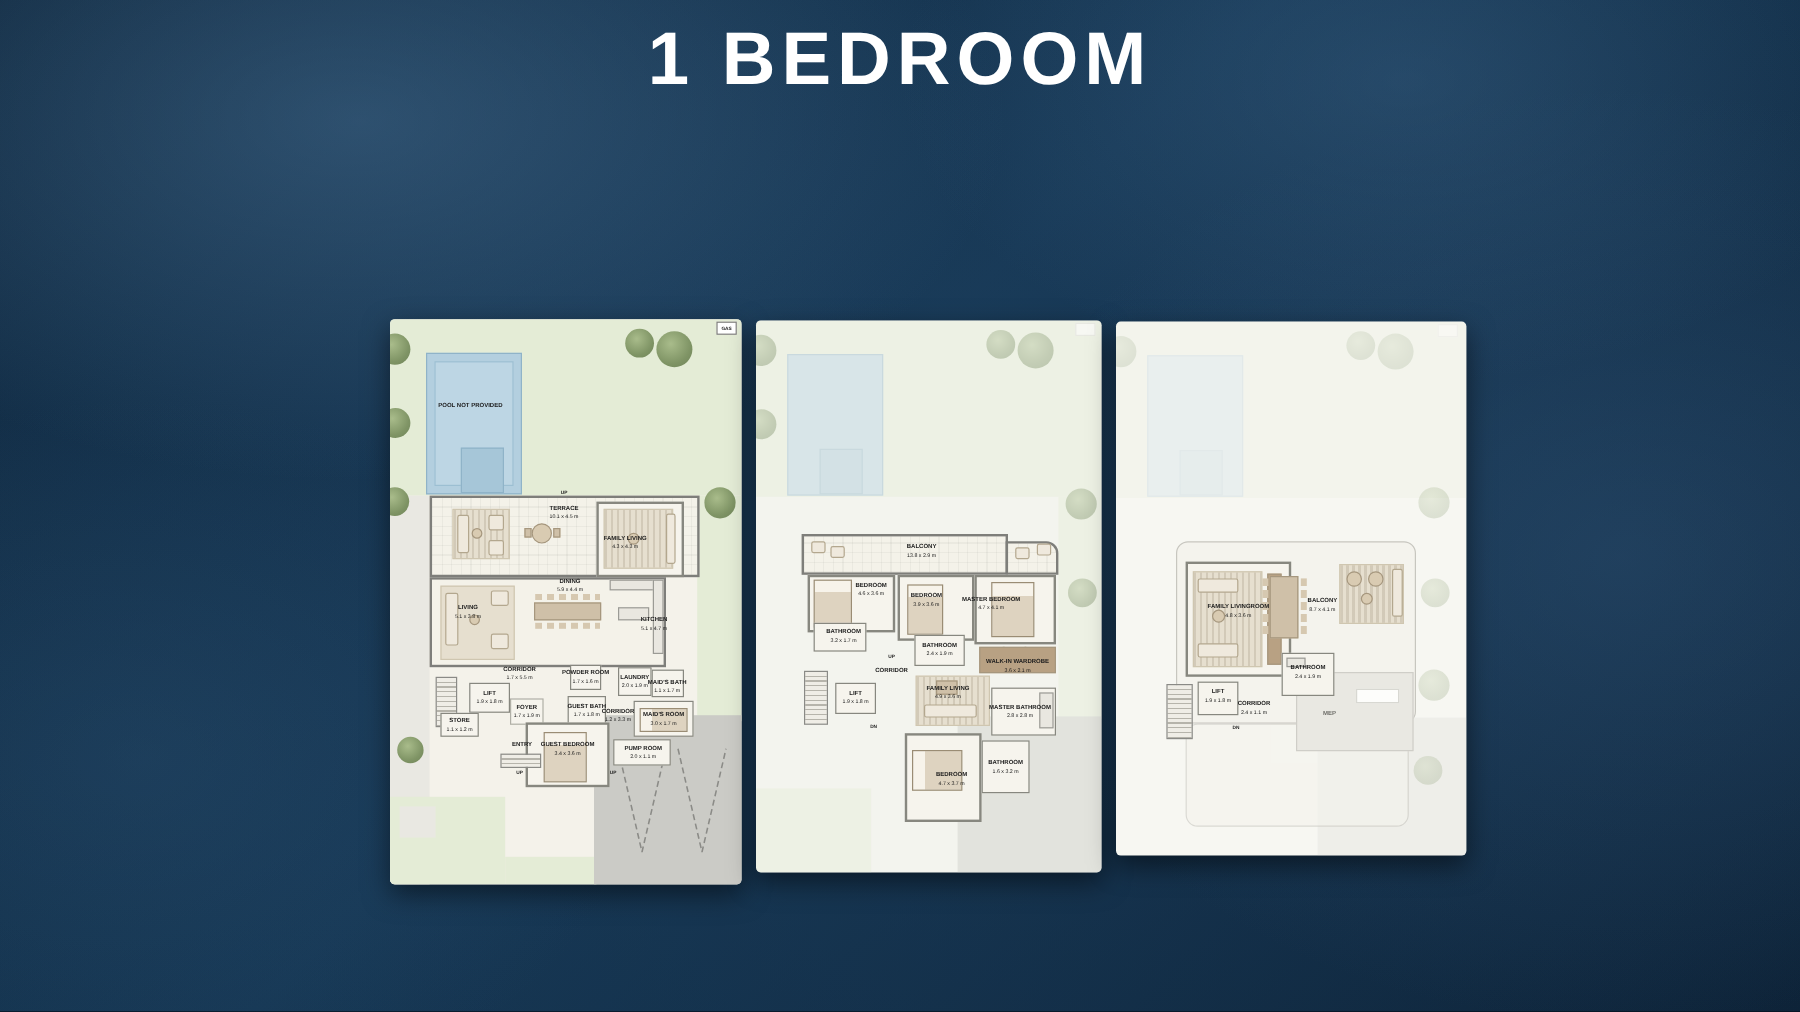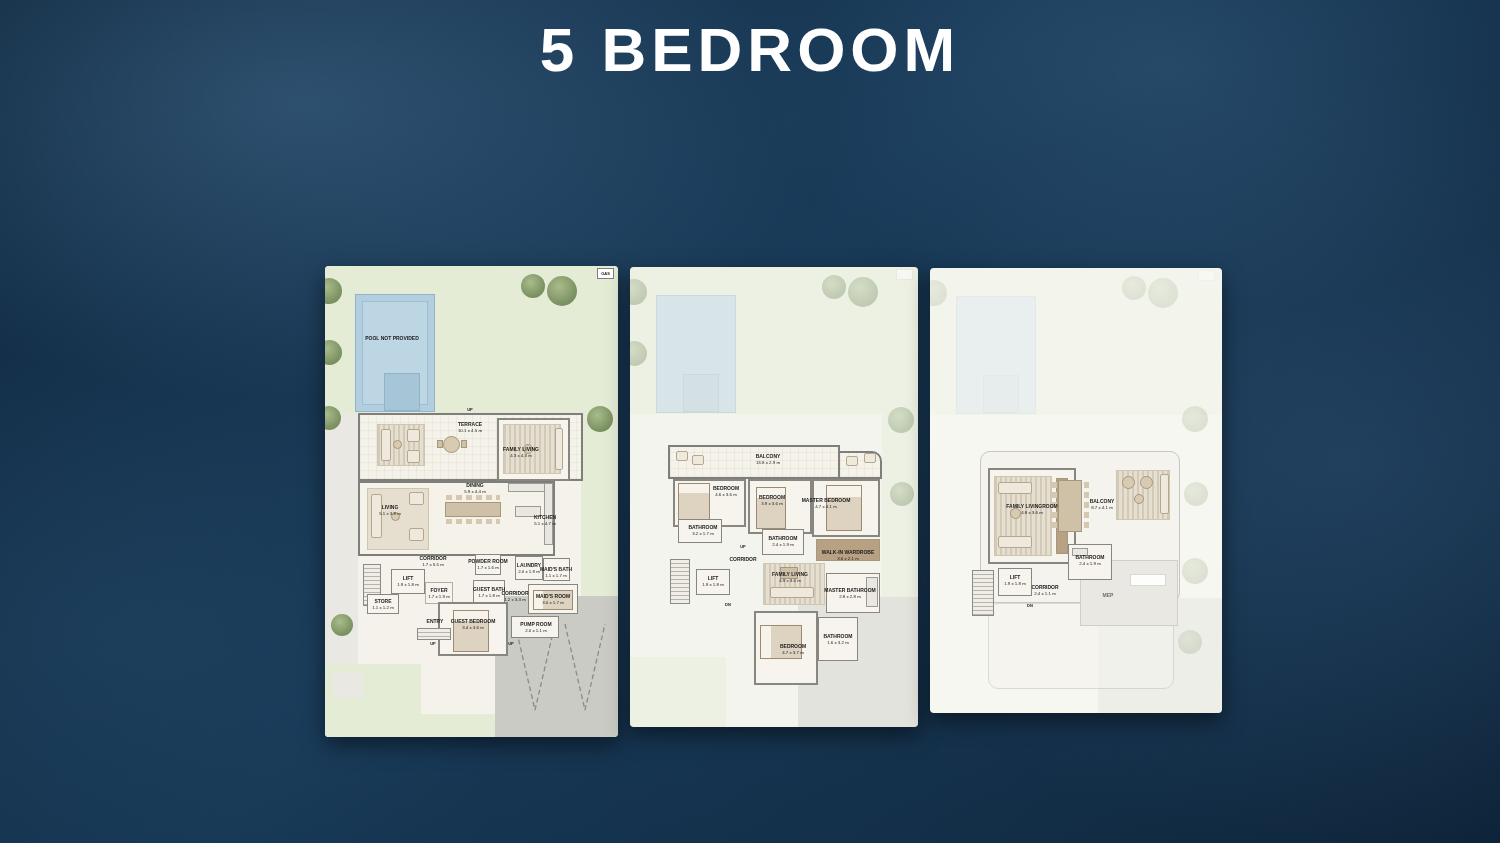--- a/index.html
+++ b/index.html
@@ -54,21 +54,21 @@
   .mepzone{background:#e9e8e2;border:1px solid #cfcec8;}
   .tab{background:#fdfdfb;border:1px solid #d8d8d2;}
   .lbl-gray .rn{color:#6f6f6a;}
 </style>
 </head>
 <body>
 
 <div class="stage">
 
   <header class="titles">
-    <div class="t2">5 BEDROOM</div>
+    <div class="t2">1 BEDROOM</div>
   </header>
 
   <section class="plan" style="left:325px;top:266px;width:293px;height:471px">
     <div class="garden" style="left:0;top:0;width:293px;height:147px"></div>
     <div class="garden" style="left:256px;top:147px;width:37px;height:188px"></div>
     <div class="paving" style="left:0;top:147px;width:33px;height:324px"></div>
     <div class="garden" style="left:0;top:398px;width:96px;height:73px"></div>
     <div class="paving" style="left:8px;top:406px;width:30px;height:26px"></div>
     <div class="garden" style="left:96px;top:448px;width:76px;height:23px"></div>
     <div class="drive" style="left:170px;top:330px;width:123px;height:141px">

